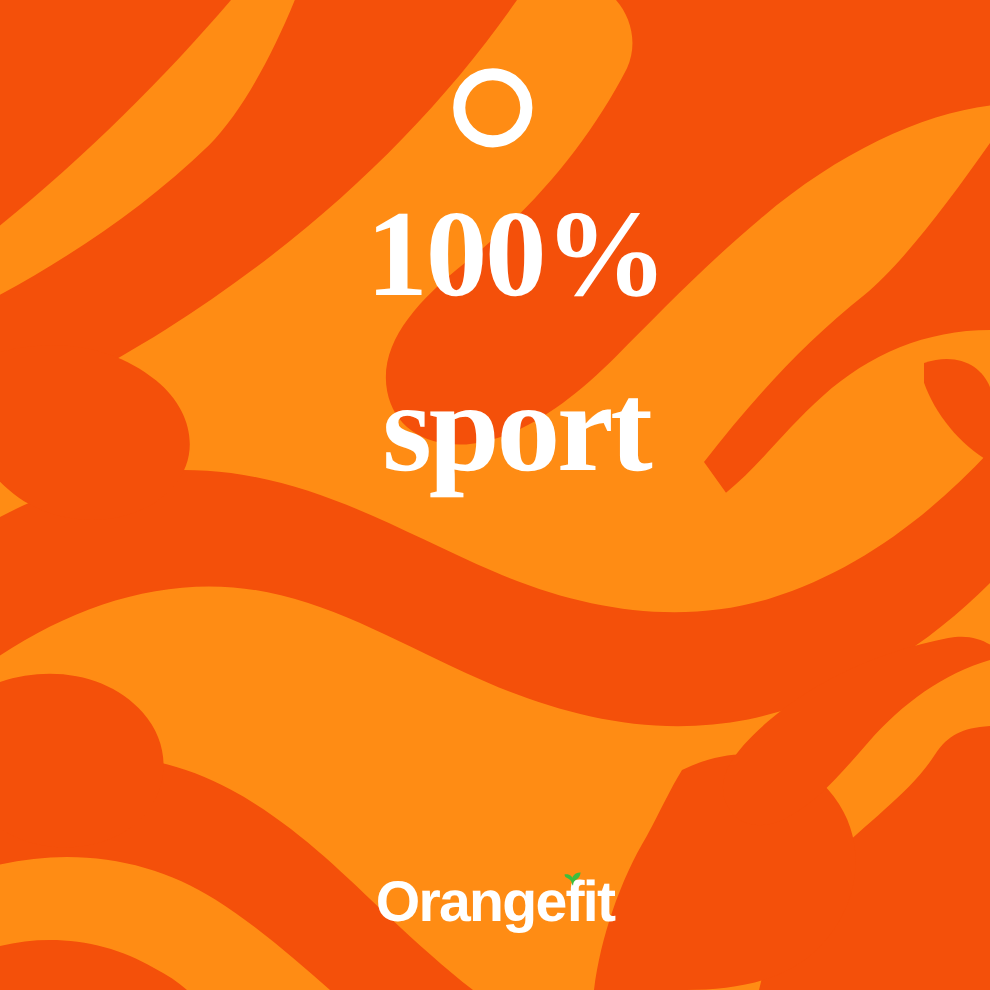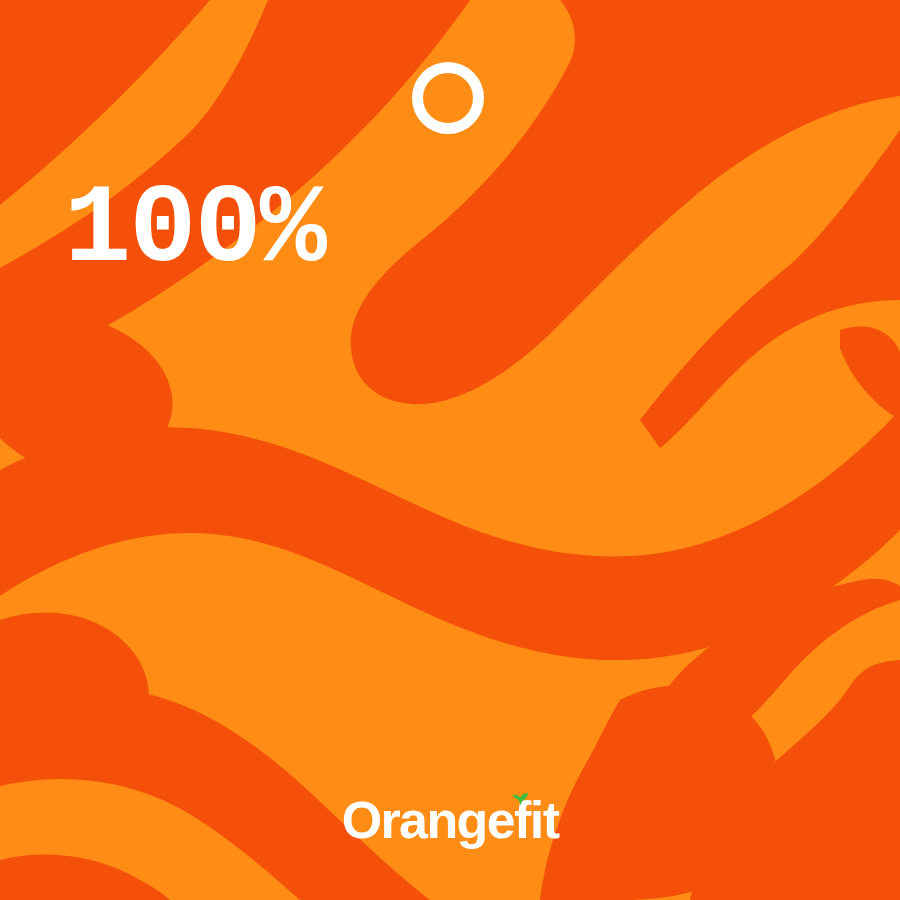--- a/index.html
+++ b/index.html
@@ -47,21 +47,22 @@
     top: 152px;
     width: 810px;
   }
   .headline-line {
     color: #FFFFFF;
     font-weight: 700;
     font-size: 116px;
     line-height: 158px;
     letter-spacing: -3.5px;
     white-space: nowrap;
-    font-family: Liberation Mono, monospace;
+    font-family: Liberation Serif, serif;
+    text-align: center;
   }
   .headline-line.l1 { font-size: 112px; letter-spacing: -2px; }
   .headline-line.l2 { font-size: 116px; letter-spacing: -4px; }
   .headline-line.l3 { font-size: 116px; letter-spacing: -3px; }
   .headline-line.l4 { font-size: 116px; letter-spacing: -3px; }
 
   
   #wordmark {
     position: absolute;
     left: 0;
@@ -143,20 +144,21 @@
                C92,774 46,776 12,760 C8,758 4,756 0,753 Z"></path>
     </g>
   </svg>
 
   <div class="content-layer">
 
     <div id="ring-mark"></div>
 
     <div id="headline">
       <div class="headline-line l1">100%</div>
+      <div class="headline-line l3">sport</div>
     </div>
 
     <div id="wordmark">
       <span id="wordmark-inner">
         <span id="wordmark-text">Orangefit</span>
         <svg id="leaf-accent" viewBox="0 0 15 12">
           <path d="M7.4,12 C7.0,8.4 5.2,6.2 2.2,5.0 C1.0,4.5 0.2,3.4 0.0,2.0
                    C2.4,1.4 4.6,1.9 6.2,3.4 C6.6,3.8 7.0,4.3 7.3,4.9
                    C7.9,3.0 9.4,1.4 11.6,0.6 C12.6,0.2 13.7,0.0 15.0,0.0
                    C14.6,2.6 13.6,4.6 12.0,5.9 C10.6,7.0 9.3,7.6 8.6,9.0

